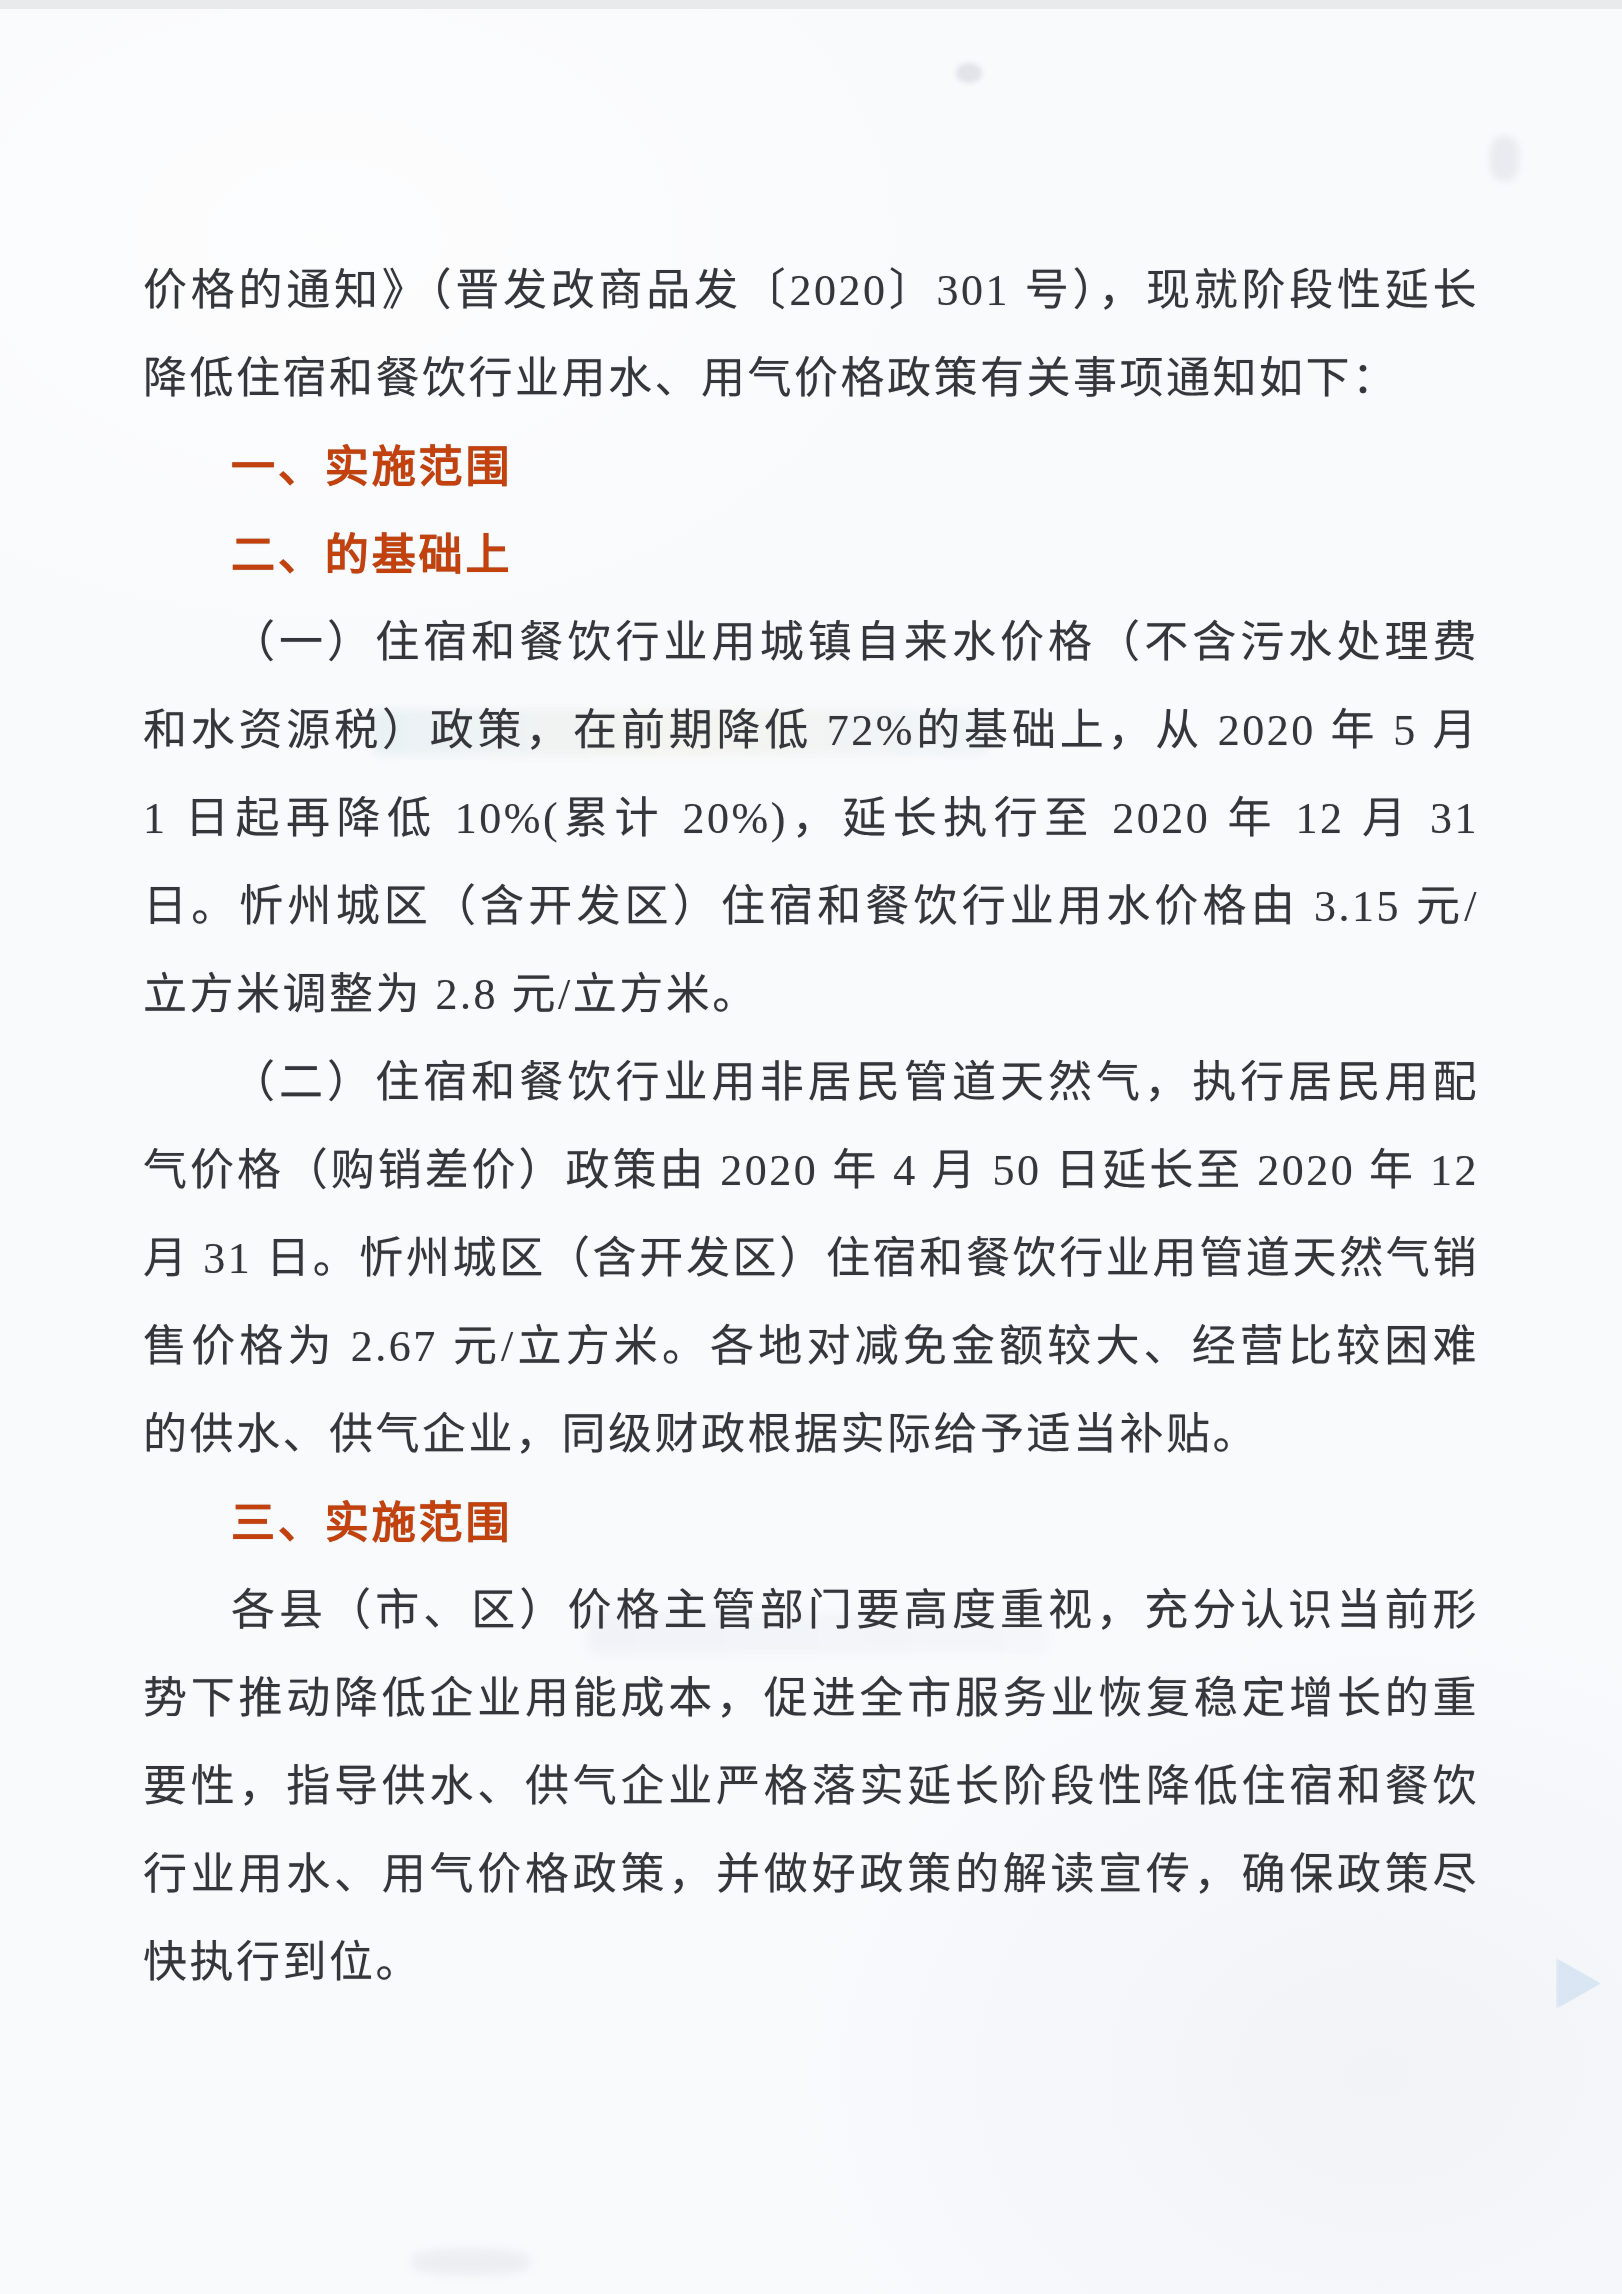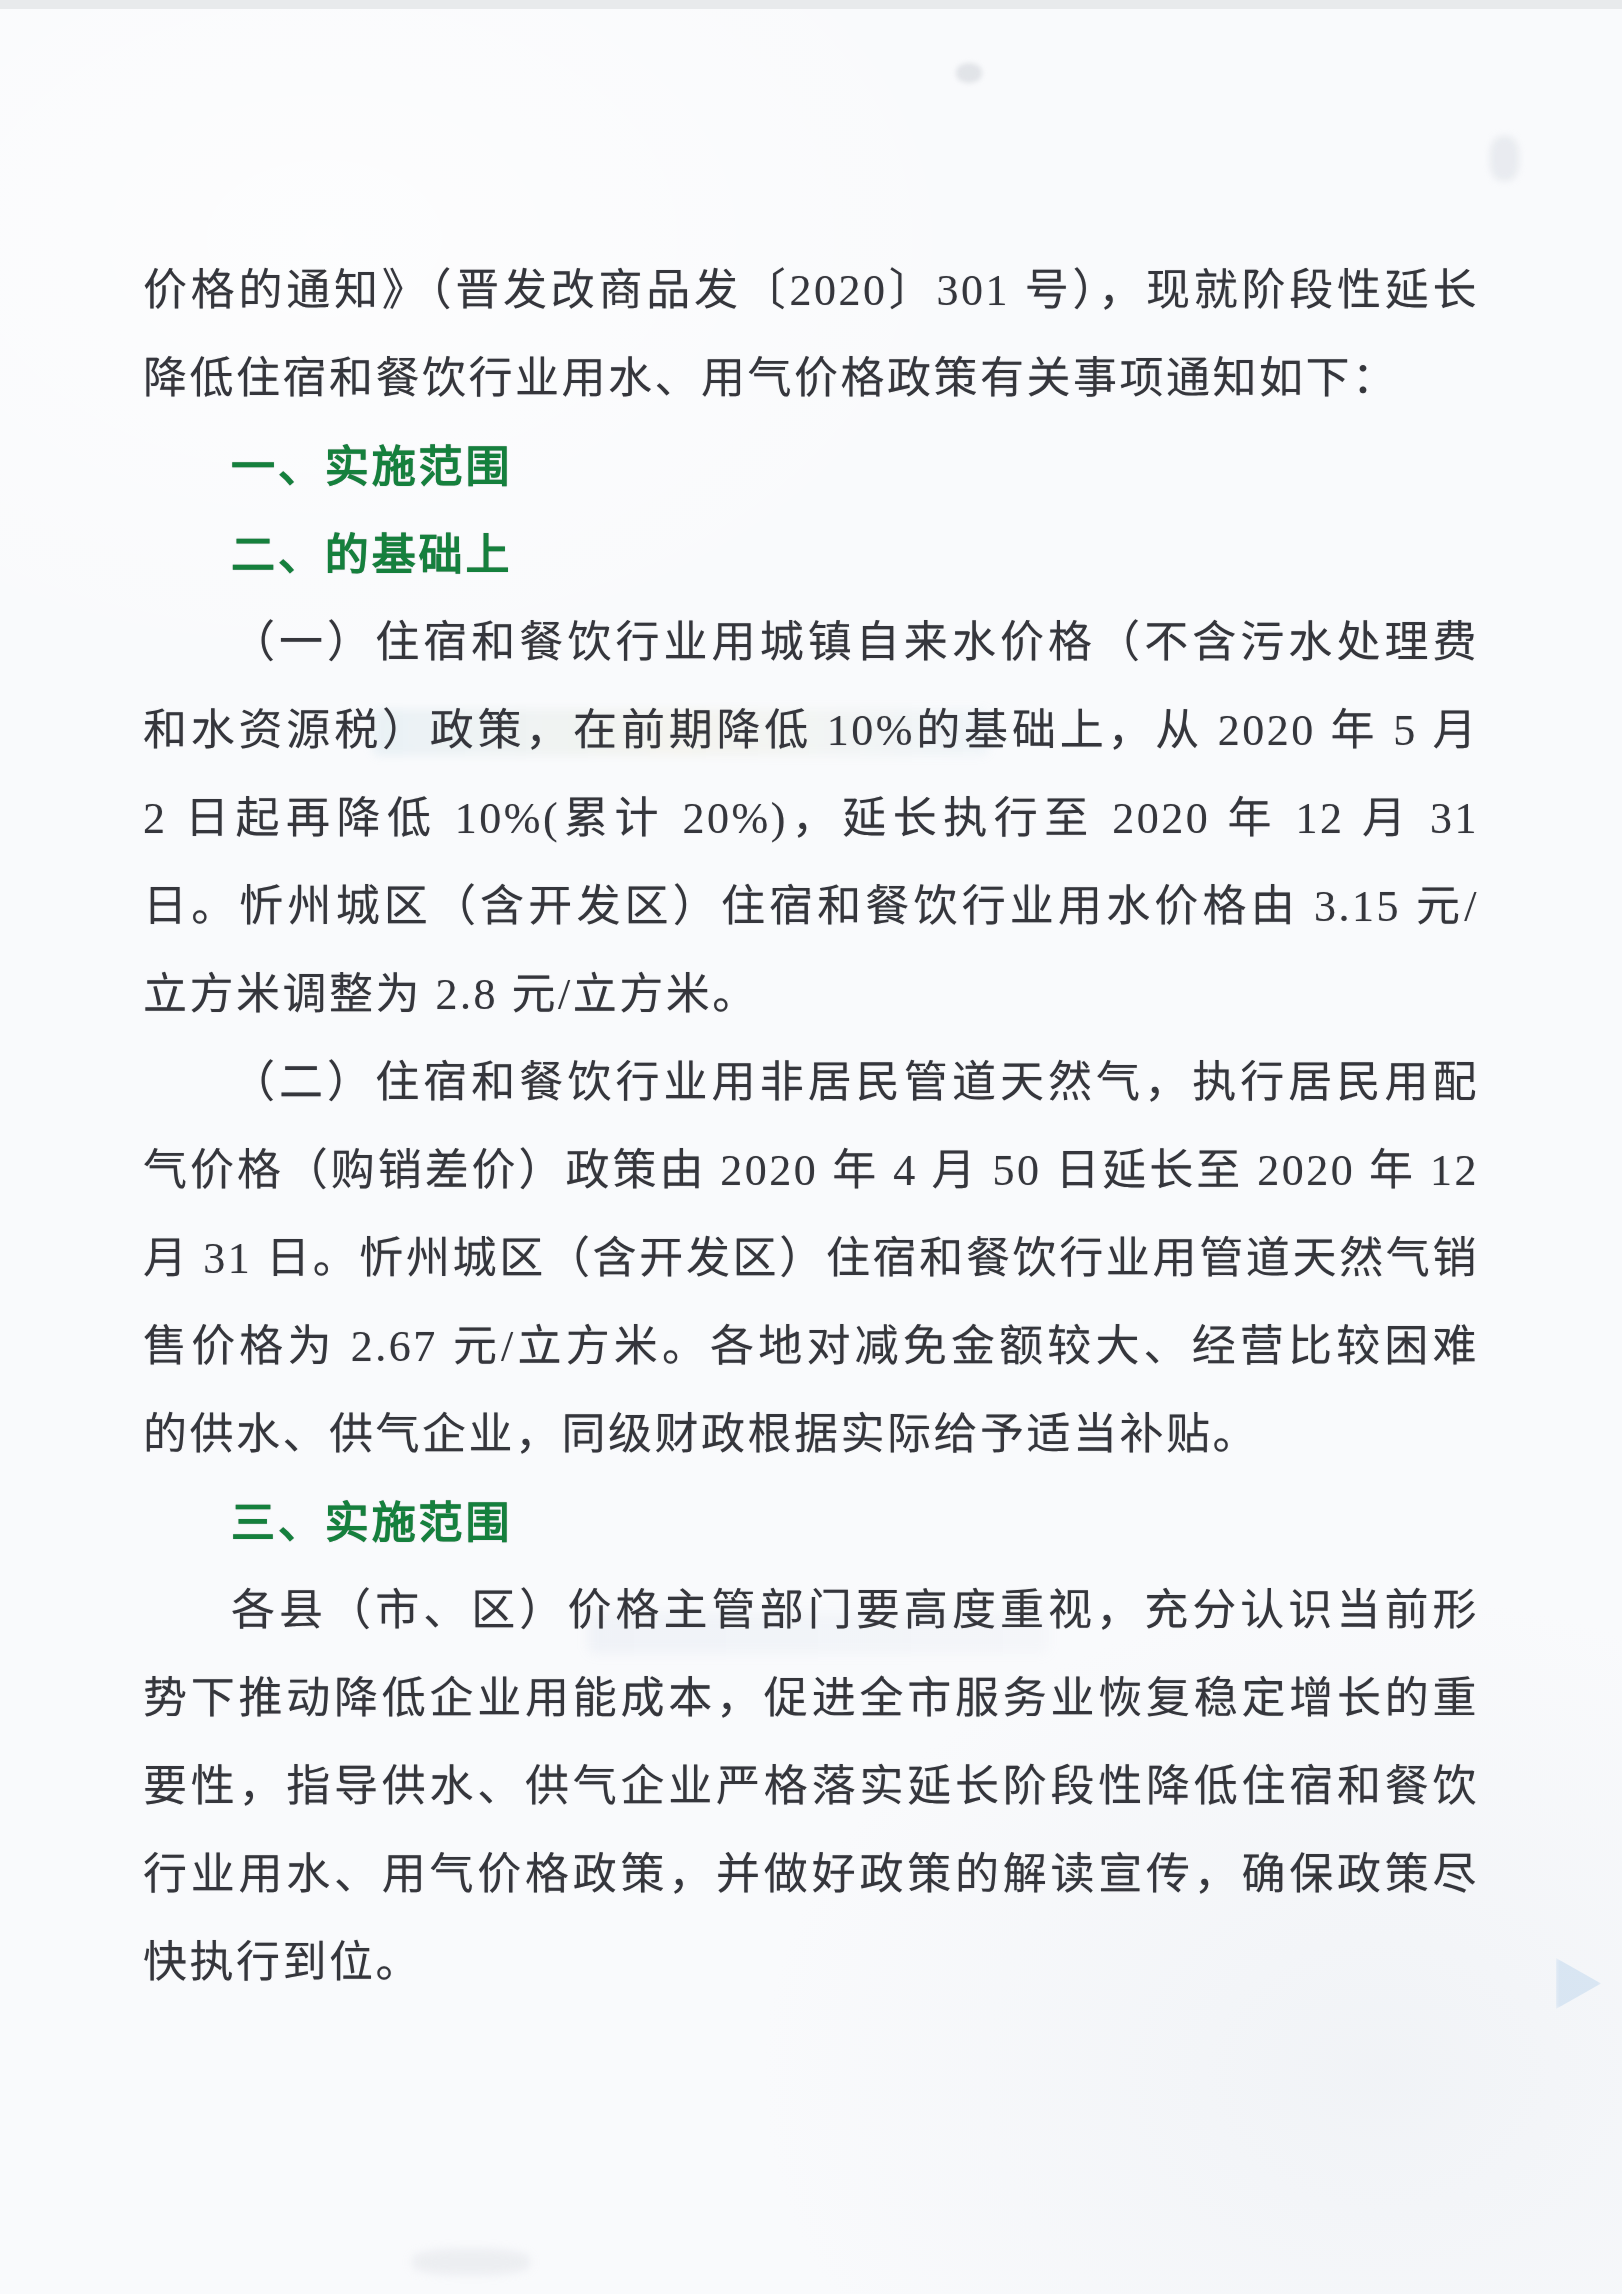--- a/index.html
+++ b/index.html
@@ -46,21 +46,21 @@
   }
   .para.no-indent {
     text-indent: 0;
   }
   .heading {
     margin: 0;
     text-indent: 2em;
     font-family: "Liberation Sans", sans-serif;
     font-weight: 700;
     letter-spacing: 2.9px;
-    color: #15803d;
+    color: #c2410c;
     text-shadow: 0 0 1px rgba(46,47,52,0.45);
   }
   
   .artifact {
     position: absolute;
     pointer-events: none;
   }
   .artifact.ghost-band-1 {
     left: 372px; top: 700px; width: 617px; height: 47px;
     background: linear-gradient(90deg, rgba(130,185,205,0.12), rgba(205,195,130,0.10), rgba(130,185,205,0.08));
@@ -113,21 +113,21 @@
 
   <div class="text-column">
 
     <p class="para no-indent">价格的通知》（晋发改商品发〔2020〕301 号），现就阶段性延长降低住宿和餐饮行业用水、用气价格政策有关事项通知如下：</p>
 
     <p class="heading">一、实施范围</p>
 
 
     <p class="heading">二、的基础上</p>
 
-    <p class="para">（一）住宿和餐饮行业用城镇自来水价格（不含污水处理费和水资源税）政策，在前期降低 10%的基础上，从 2020 年 5 月 2 日起再降低 10%(累计 20%)，延长执行至 2020 年 12 月 31 日。忻州城区（含开发区）住宿和餐饮行业用水价格由 3.15 元/立方米调整为 2.8 元/立方米。</p>
+    <p class="para">（一）住宿和餐饮行业用城镇自来水价格（不含污水处理费和水资源税）政策，在前期降低 72%的基础上，从 2020 年 5 月 1 日起再降低 10%(累计 20%)，延长执行至 2020 年 12 月 31 日。忻州城区（含开发区）住宿和餐饮行业用水价格由 3.15 元/立方米调整为 2.8 元/立方米。</p>
 
     <p class="para">（二）住宿和餐饮行业用非居民管道天然气，执行居民用配气价格（购销差价）政策由 2020 年 4 月 50 日延长至 2020 年 12 月 31 日。忻州城区（含开发区）住宿和餐饮行业用管道天然气销售价格为 2.67 元/立方米。各地对减免金额较大、经营比较困难的供水、供气企业，同级财政根据实际给予适当补贴。</p>
 
     <p class="heading">三、实施范围</p>
 
     <p class="para">各县（市、区）价格主管部门要高度重视，充分认识当前形势下推动降低企业用能成本，促进全市服务业恢复稳定增长的重要性，指导供水、供气企业严格落实延长阶段性降低住宿和餐饮行业用水、用气价格政策，并做好政策的解读宣传，确保政策尽快执行到位。</p>
 
   </div>
 </div>
 

